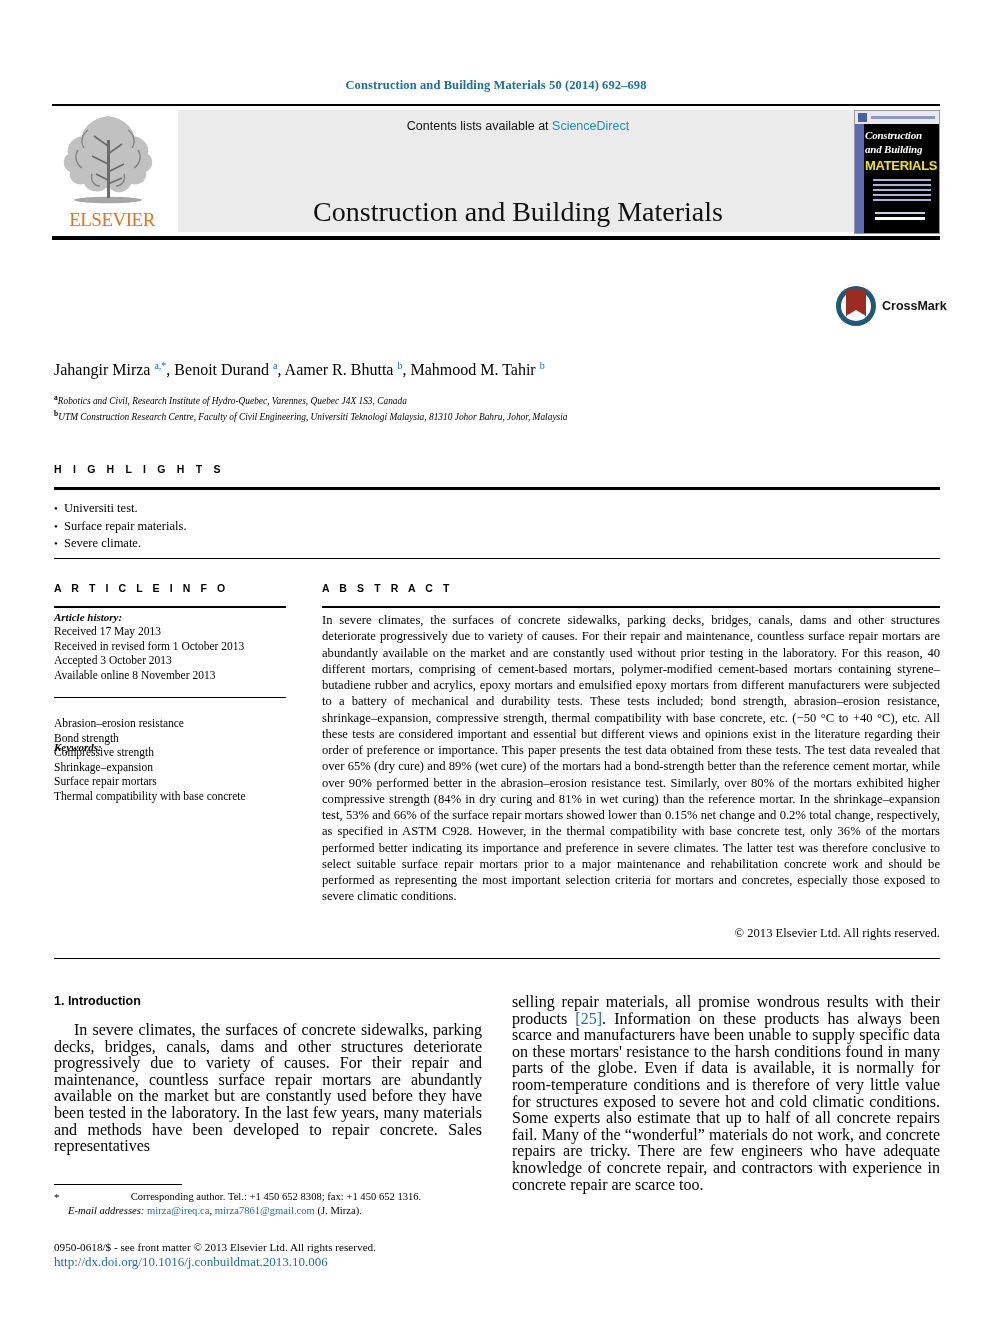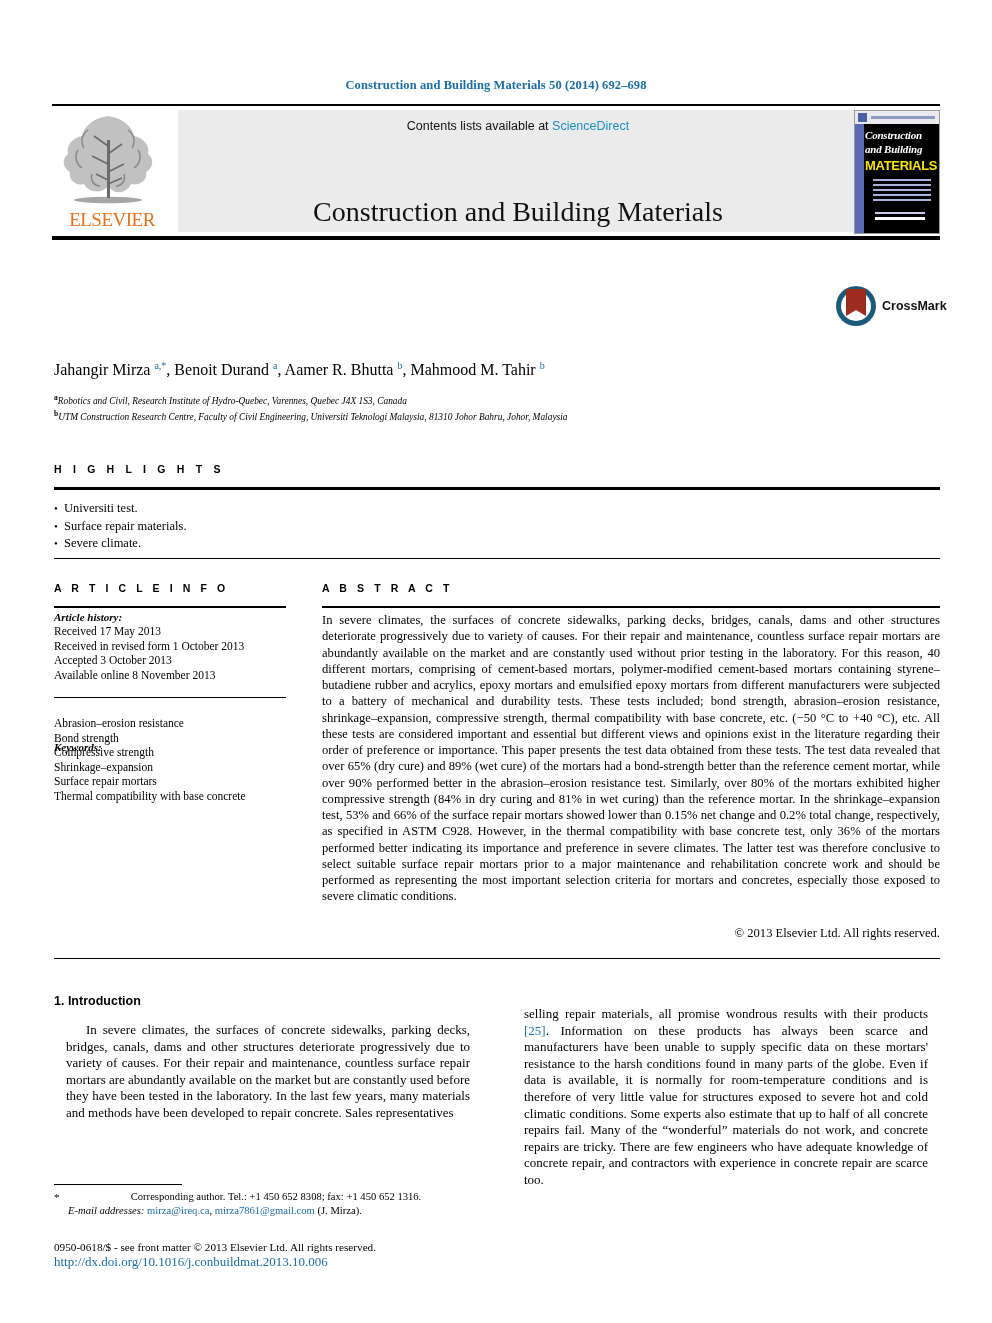--- a/index.html
+++ b/index.html
@@ -281,23 +281,23 @@
   .col-right {
     position: absolute; left: 512px; top: 994px;
     width: 428px;
   }
   .sec-head {
     font-family: "Liberation Sans", sans-serif;
     font-weight: bold; font-size: 12.5px;
     margin: 0 0 14px 0;
   }
   .body-p {
-    margin: 12px;
-    font-family: "Liberation Serif", serif;
-    font-size: 13px;
+    margin: 0;
+    font-family: "Liberation Serif", serif;
+    font-size: 16px;
     line-height: 16.6px;
     text-align: justify;
     text-indent: 20px;
   }
   .body-p.noindent { text-indent: 0; }
   .ref-link { color: #1a6ea8; }
 
   
   .fn-rule { position:absolute; left:54px; top:1184px; width:128px; height:1px; background:#000; }
   .footnote {

